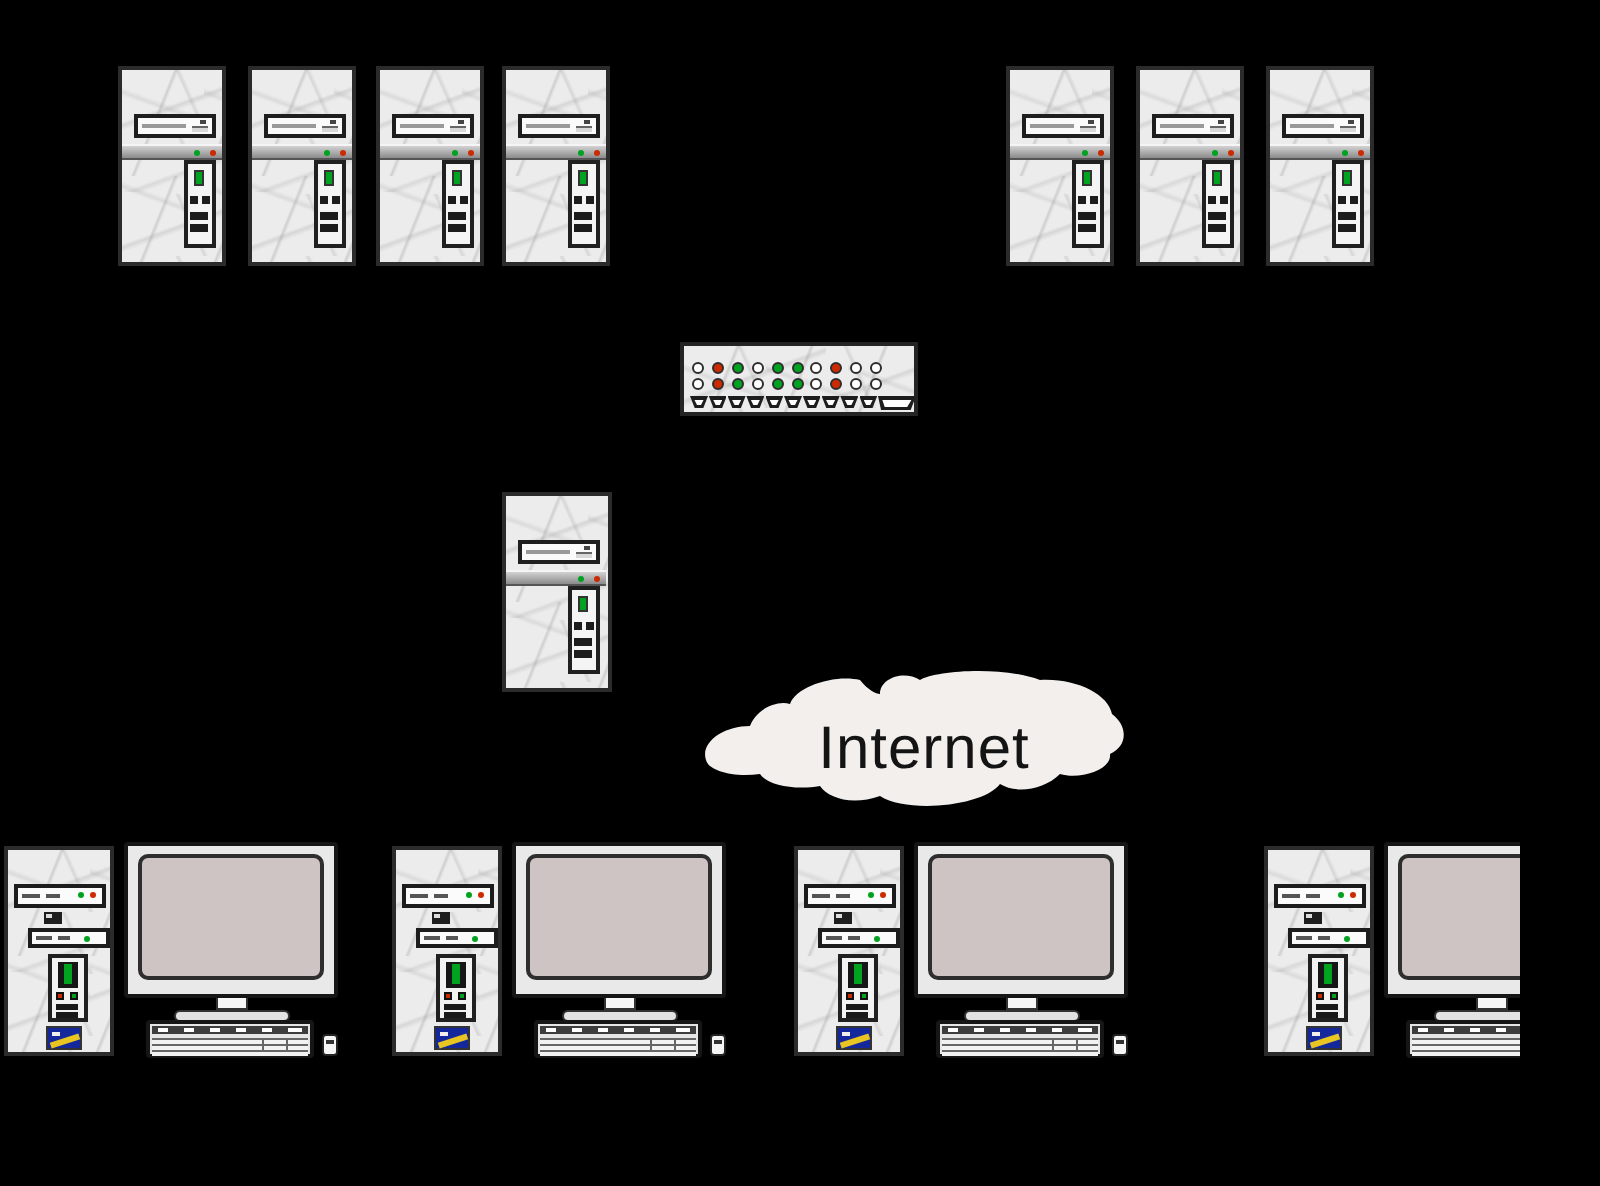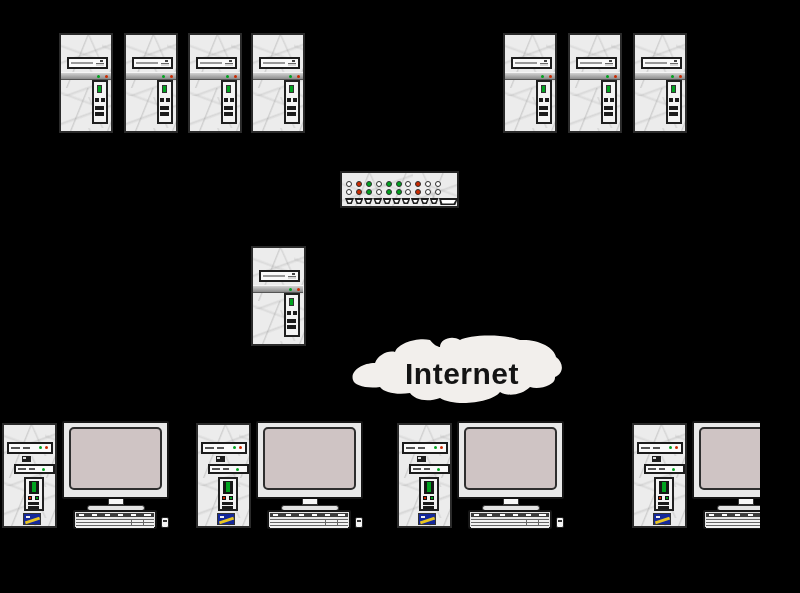--- a/index.html
+++ b/index.html
@@ -86,21 +86,21 @@
   .kb-key{top:1px;width:5px;height:2px;background:#fff;}
   .kb-row{left:1px;width:78px;height:3px;background:#f2f2f2;border-top:1px solid #666;}
   .kb-v{width:1px;background:#666;top:7px;bottom:1px;}
 
   .mouse{width:8px;height:11px;background:#f6f6f6;border:1px solid #222;border-radius:2px;}
   .mouse .mb1{left:1px;} .mouse .mb2{right:1px;}
 </style>
 </head>
 <body>
 
-<div id="stage" style="width: 760px; height: 593px; font-weight: bold;">
+<div id="stage" style="width: 760px; height: 593px;">
   <svg id="cloud" xmlns="http://www.w3.org/2000/svg" viewBox="0 0 218 80" style="left: 352px; top: 335px; width: 218px; height: 80px;">
     <path class="cloud-path" d="M 1 45 C -2 36, 10 28, 23 28 C 26 20, 36 15, 43 17 C 46 8, 66 2, 78 5
          C 82 10, 86 12, 88 12 C 88 4, 100 0, 108 5 C 116 0, 150 -2, 168 5
          C 186 4, 202 12, 204 22 C 212 28, 212 38, 203 42 C 204 50, 188 55, 178 52
          C 170 60, 156 62, 148 57 C 140 68, 102 72, 88 63 C 74 68, 62 64, 58 58
          C 46 60, 32 58, 28 52 C 14 54, 2 50, 1 45 Z"></path>
     <text class="cloud-text" x="110" y="49" text-anchor="middle">Internet</text>
   </svg>
 <div class="marble tower" style="left: 59px; top: 33px; width: 54px; height: 100px;">
       <div class="srv-cd">

